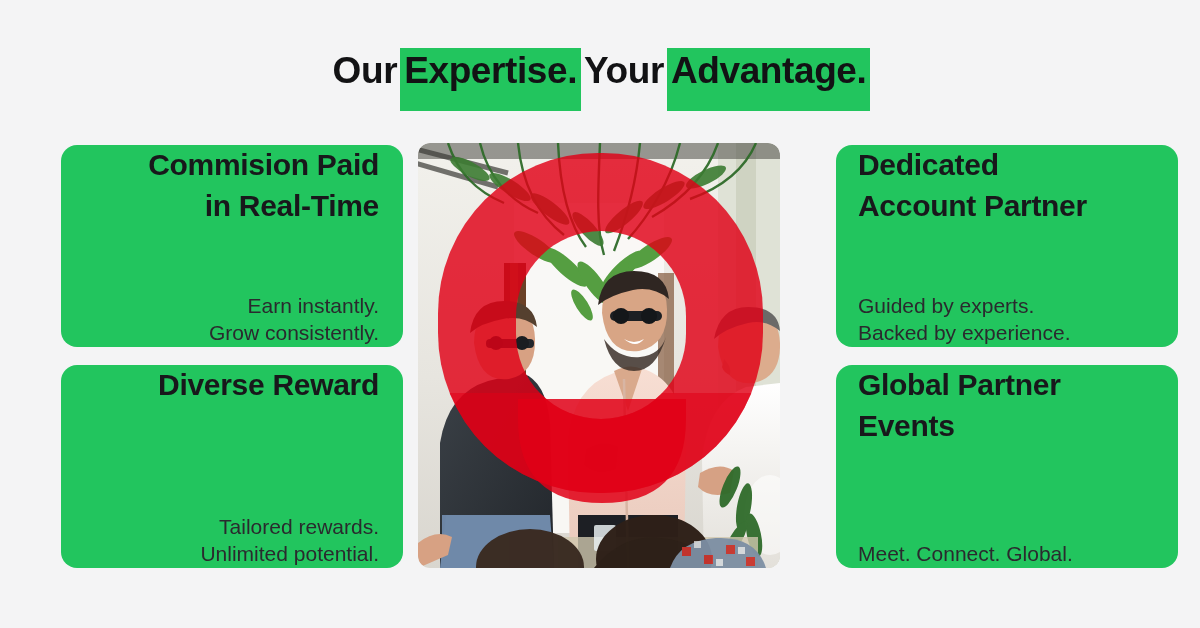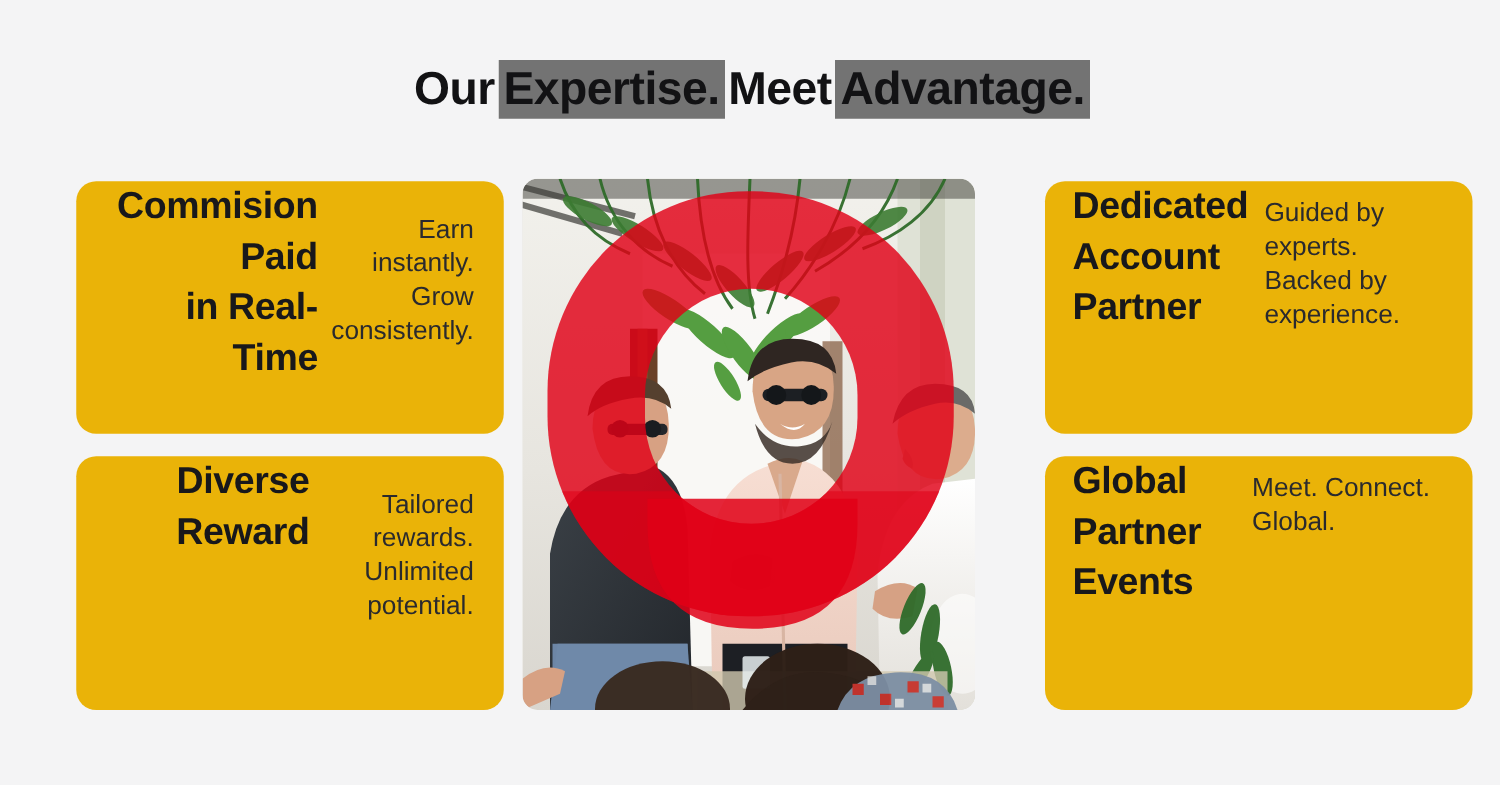--- a/index.html
+++ b/index.html
@@ -23,33 +23,33 @@
     white-space:nowrap;
   }
   .headline-inner {
     font-size:37px;
     font-weight:bold;
     color:#121214;
     letter-spacing:-0.4px;
     line-height:1;
   }
   .headline-inner .hl {
-    background:#737373;
-    padding:2px 4px 4px 4px;
+    background:#22c55e;
+    padding:2px 4px 20px 4px;
     color:#121214;
   }
   .headline-inner .plain { padding:0 3px; }
 
   
   .card {
     position:absolute;
-    background:#eab308;
+    background:#22c55e;
     border-radius:16px;
     display:flex;
-    flex-direction:row;
+    flex-direction:column;
     justify-content:space-between;
   }
   .card-left  { left:61px;  width:342px; }
   .card-right { left:836px; width:342px; }
   .row-top    { top:145px;  height:202px; }
   .row-bottom { top:365px;  height:203px; }
 
   .card-left  { padding:0 24px 0 24px; text-align:right; }
   .card-right { padding:0 24px 0 22px; text-align:left; }
 
@@ -79,21 +79,21 @@
     overflow:hidden;
     background:#e8e6e0;
   }
   .photo svg { display:block; width:100%; height:100%; }
 </style>
 </head>
 <body>
 
 <div class="headline">
   <div class="headline-inner">
-    <span class="plain">Our</span><span class="hl">Expertise.</span><span class="plain">Meet</span><span class="hl">Advantage.</span>
+    <span class="plain">Our</span><span class="hl">Expertise.</span><span class="plain">Your</span><span class="hl">Advantage.</span>
   </div>
 </div>
 
 <div class="card card-left row-top">
   <div class="card-title">
     <div>Commision Paid</div>
     <div>in Real-Time</div>
   </div>
   <div class="card-sub">
     <div>Earn instantly.</div>

